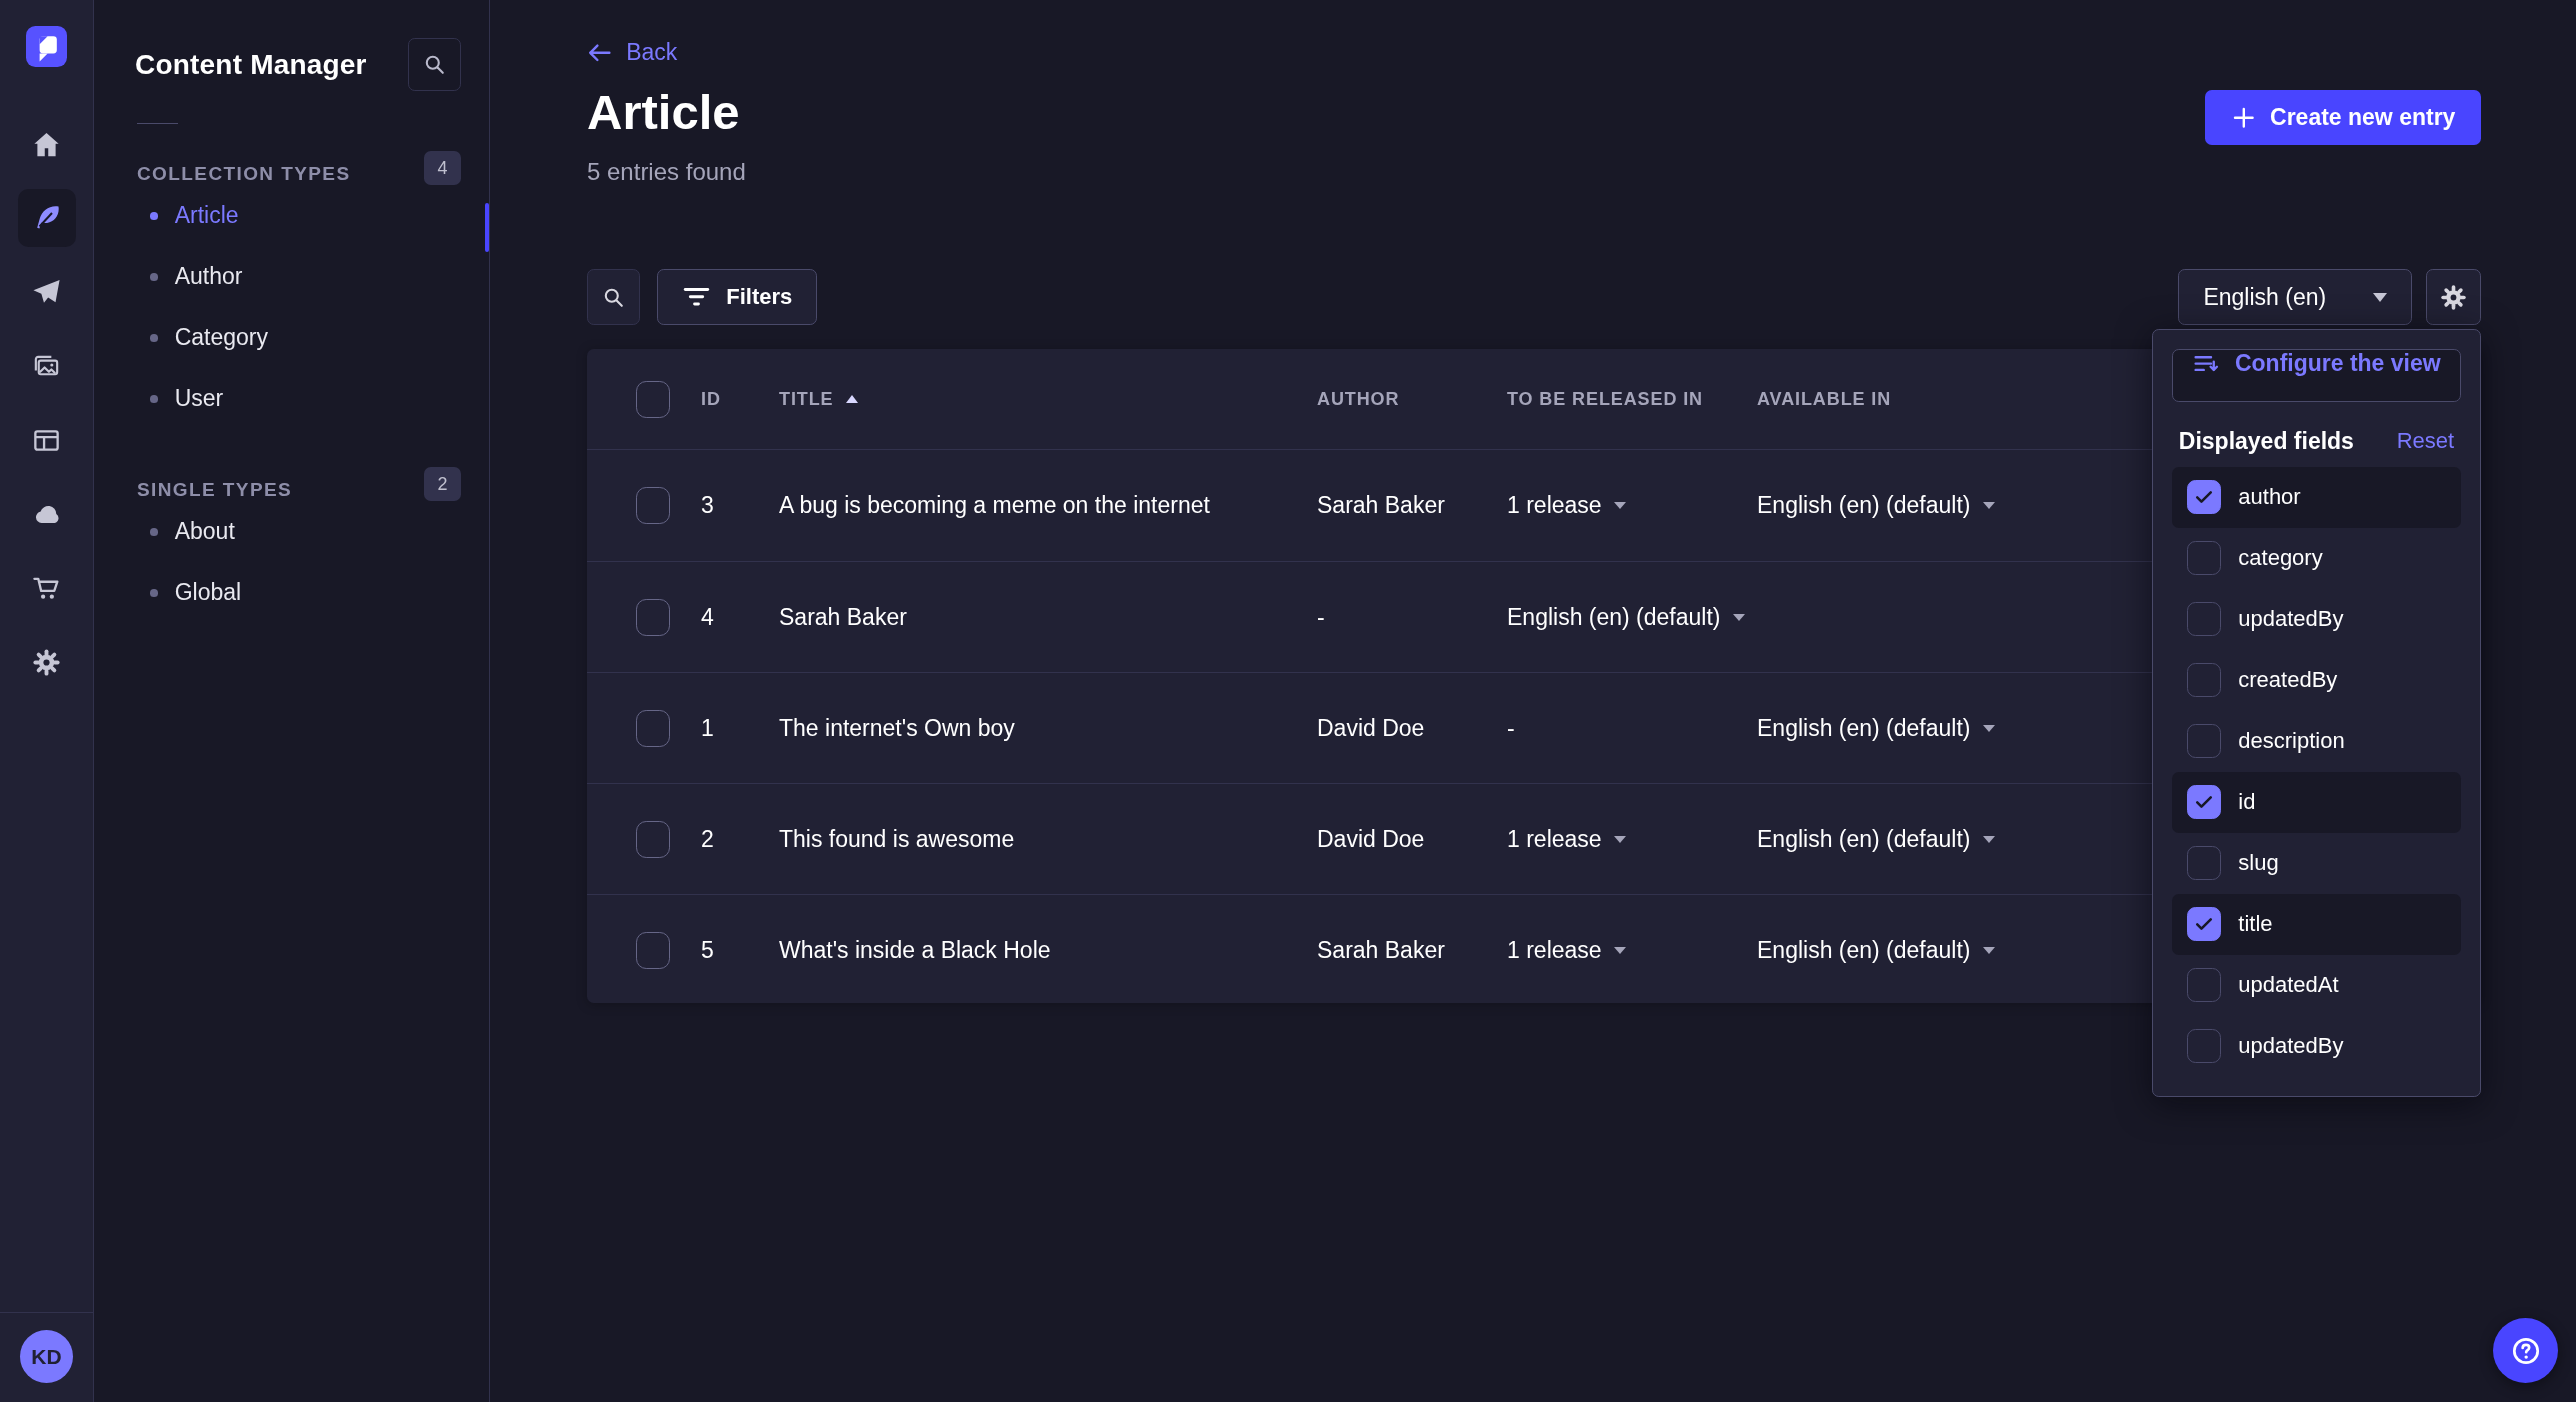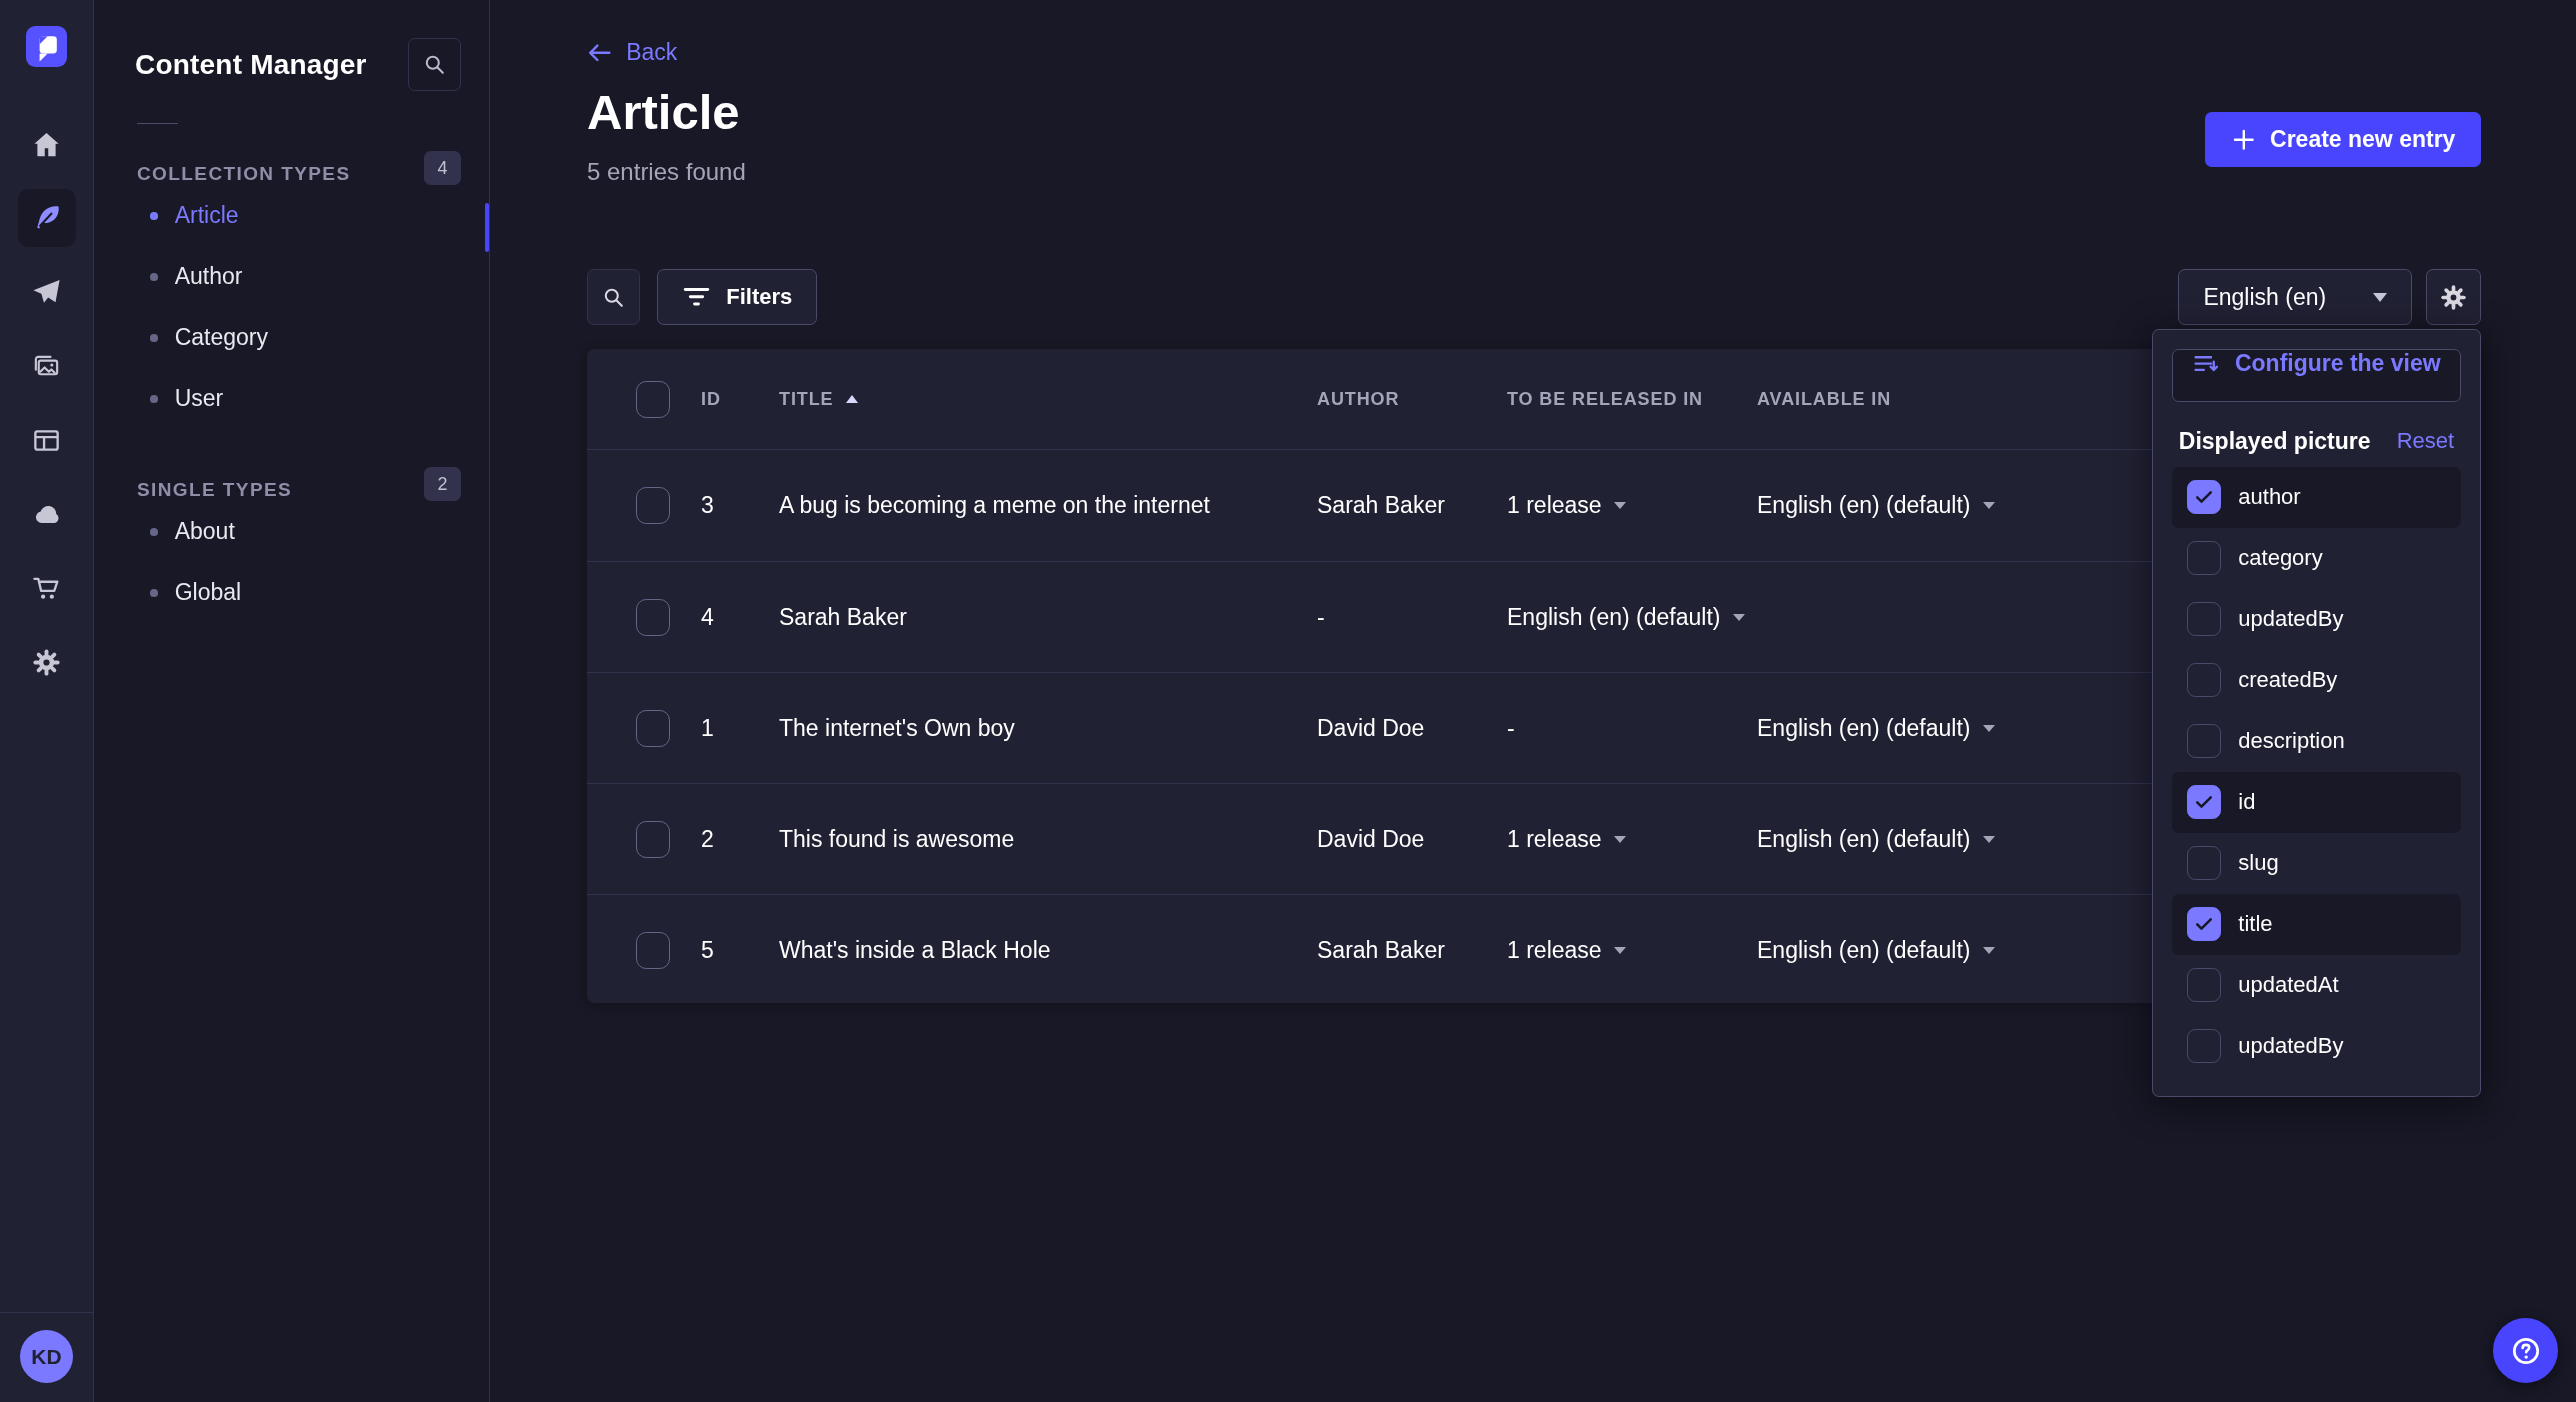--- a/index.html
+++ b/index.html
@@ -58,21 +58,21 @@
   .nav-item.active { color:#7b79ff; }
   .nav-item.active .bullet { background:#7b79ff; }
   .scroll-indicator { position:absolute; right:0; top:203px; width:4.3px; height:49px; border-radius:2.6px; background:#4945ff; }
 
   
   .main { flex:1 1 auto; position:relative; padding:0 95px 0 97px; }
   .back-row { margin-top:39px; display:flex; align-items:center; gap:13.6px; color:#7b79ff; font-size:23px; width:max-content; }
   .header-row { margin-top:20.4px; display:flex; justify-content:space-between; align-items:flex-start; }
   h1.page-title { font-size:49px; line-height:53px; font-weight:700; }
   .create-btn {
-    margin-top:26px; height:55px; border:none; border-radius:6.8px; background:#4945ff;
+    margin-top:4px; height:55px; border:none; border-radius:6.8px; background:#4945ff;
     color:#fff; font-size:23px; font-weight:600; display:flex; align-items:center; gap:13.6px; padding:0 25.6px;
   }
   .subtitle { margin-top:19px; font-size:24px; color:#a5a5ba; }
 
   .toolbar { margin-top:83px; display:flex; align-items:center; }
   .tool-search {
     width:53px; height:56px; border-radius:6.8px; border:0.9px solid #32324d;
     background:#212134; display:grid; place-items:center;
   }
   .filters-btn {
@@ -429,21 +429,21 @@
   <div class="popover">
     <button class="configure-btn clickable">
       <svg width="29" height="29" viewBox="0 0 32 32" fill="none" stroke="#7b79ff" stroke-width="2.6" stroke-linecap="round" stroke-linejoin="round">
         <path d="M4 8h17M4 15h17M4 22h9"></path>
         <path d="M24 13v9m0 0-3.5-3.5M24 22l3.5-3.5"></path>
       </svg>
       <span>Configure the view</span>
     </button>
 
     <div class="fields-header">
-      <span class="fields-title">Displayed picture</span>
+      <span class="fields-title">Displayed fields</span>
       <span class="reset-link clickable">Reset</span>
     </div>
 
       <div class="field-row clickable checked">
         <span class="cb2">
           <svg class="check-icon" width="22" height="22" viewBox="0 0 26 26" fill="none" stroke="#181826" stroke-width="3" stroke-linecap="round" stroke-linejoin="round">
             <path d="M5 13.5l5 5L21 7.5"></path>
           </svg>
         </span>
         <span>author</span>

